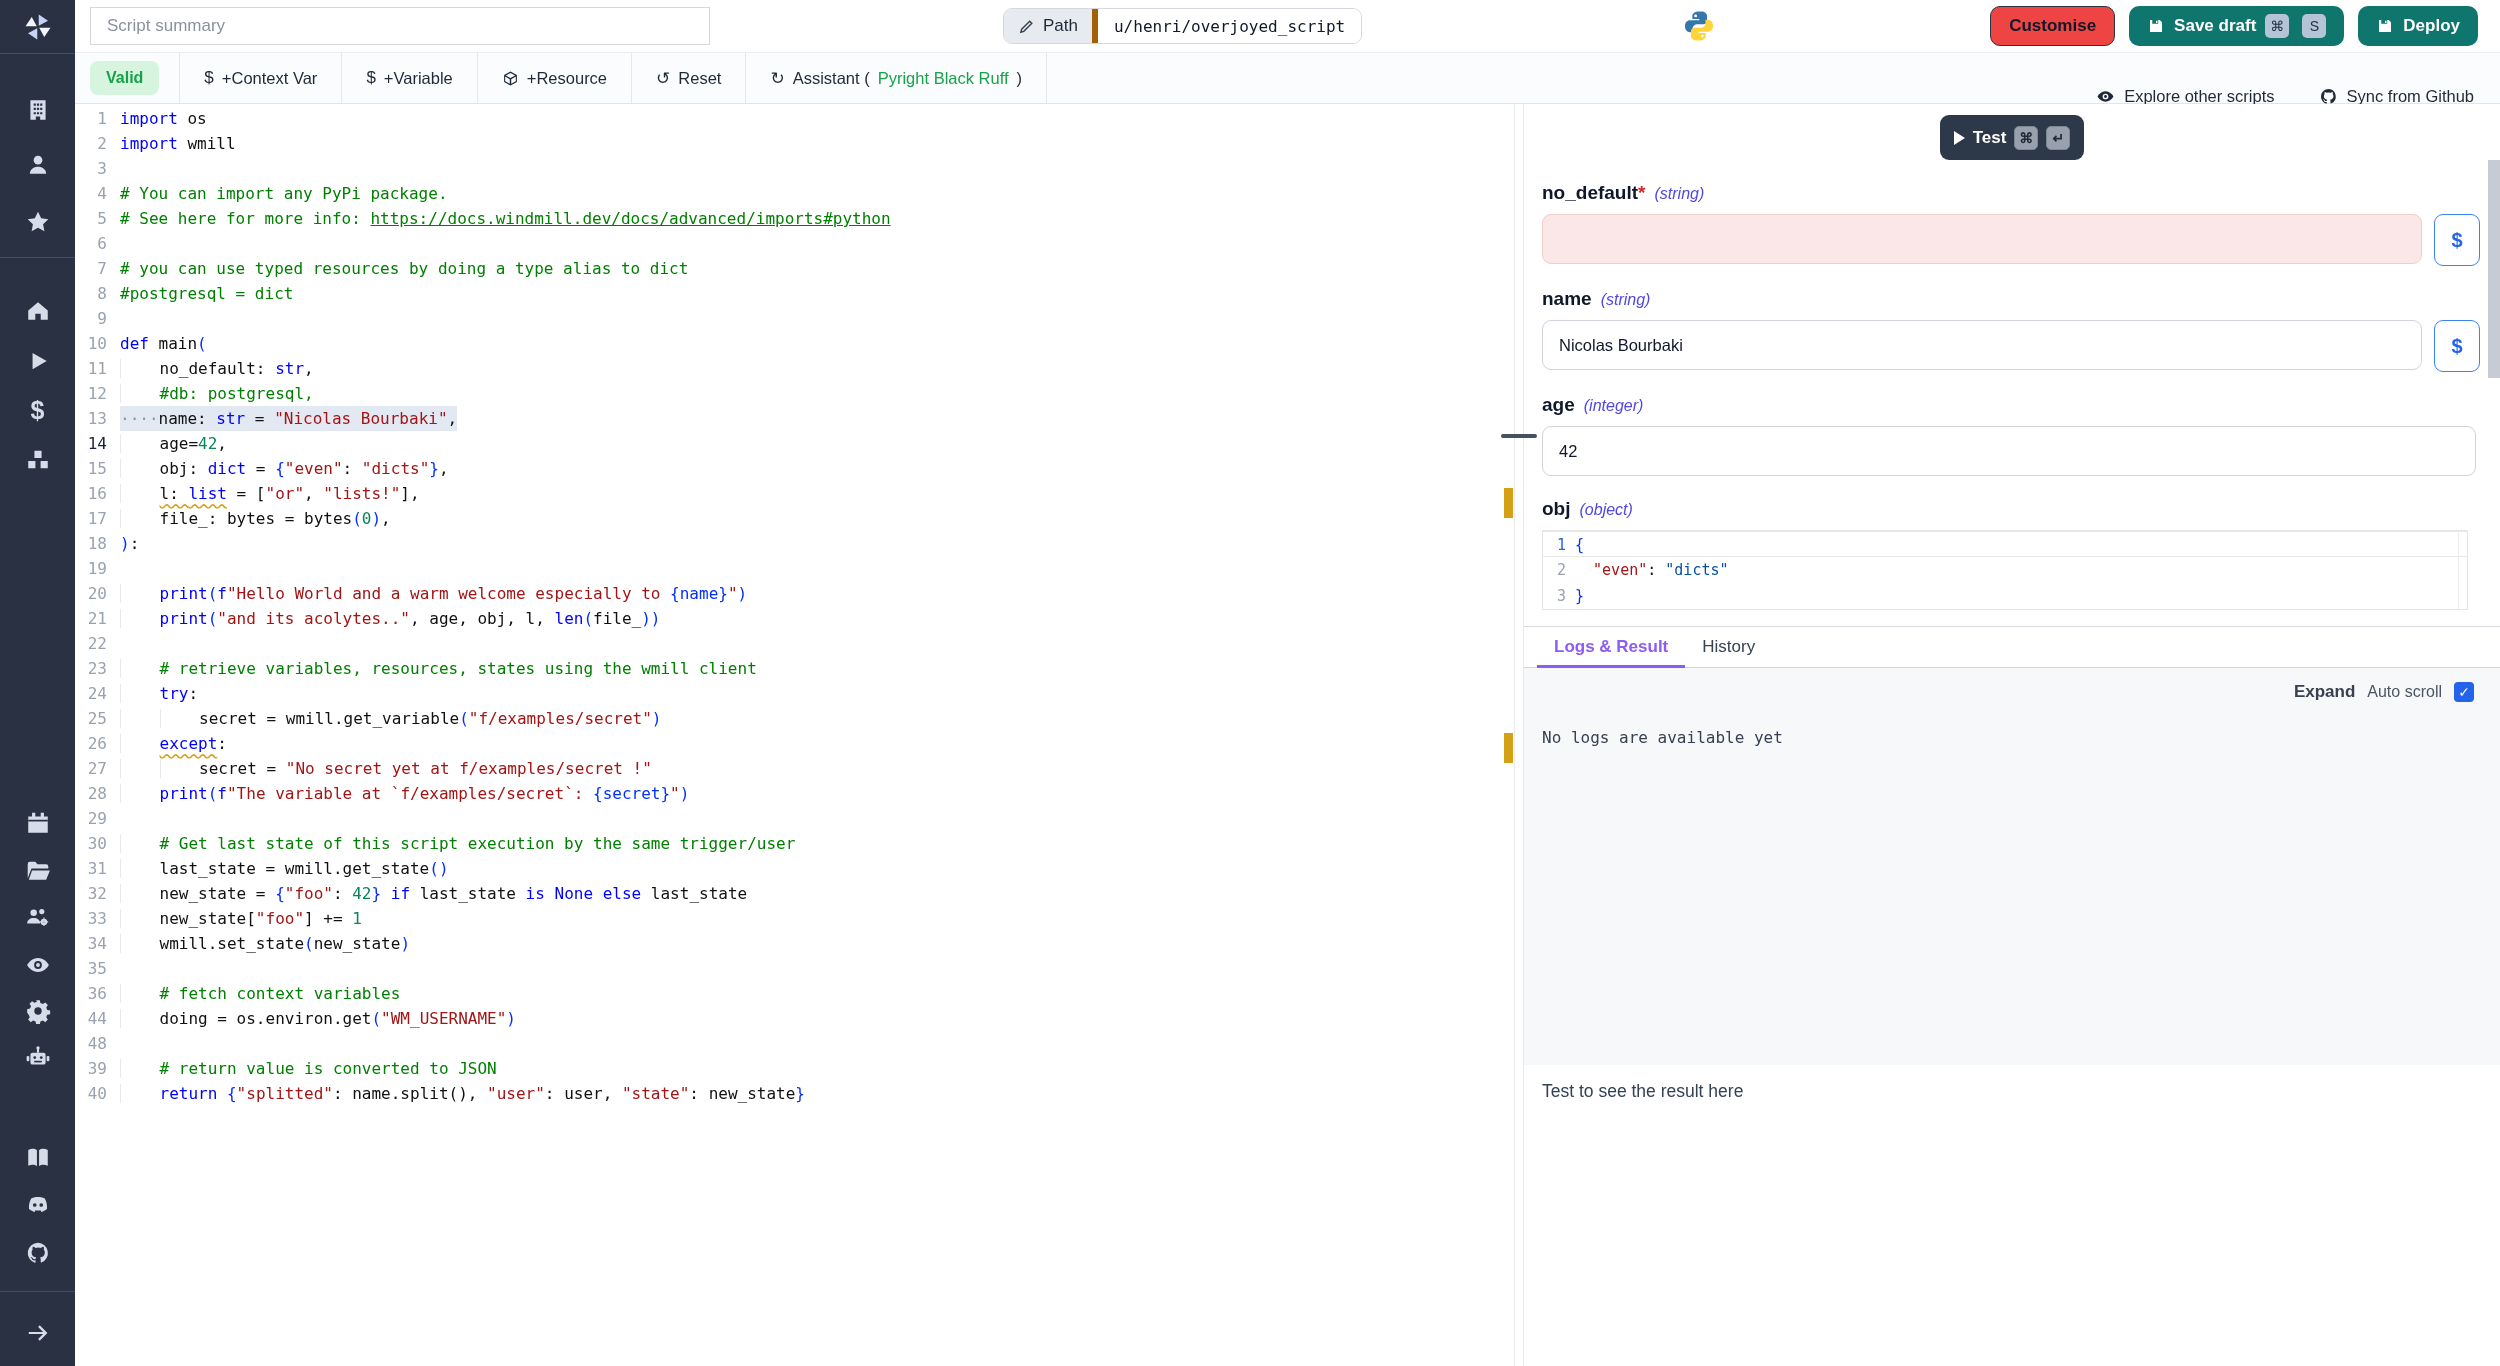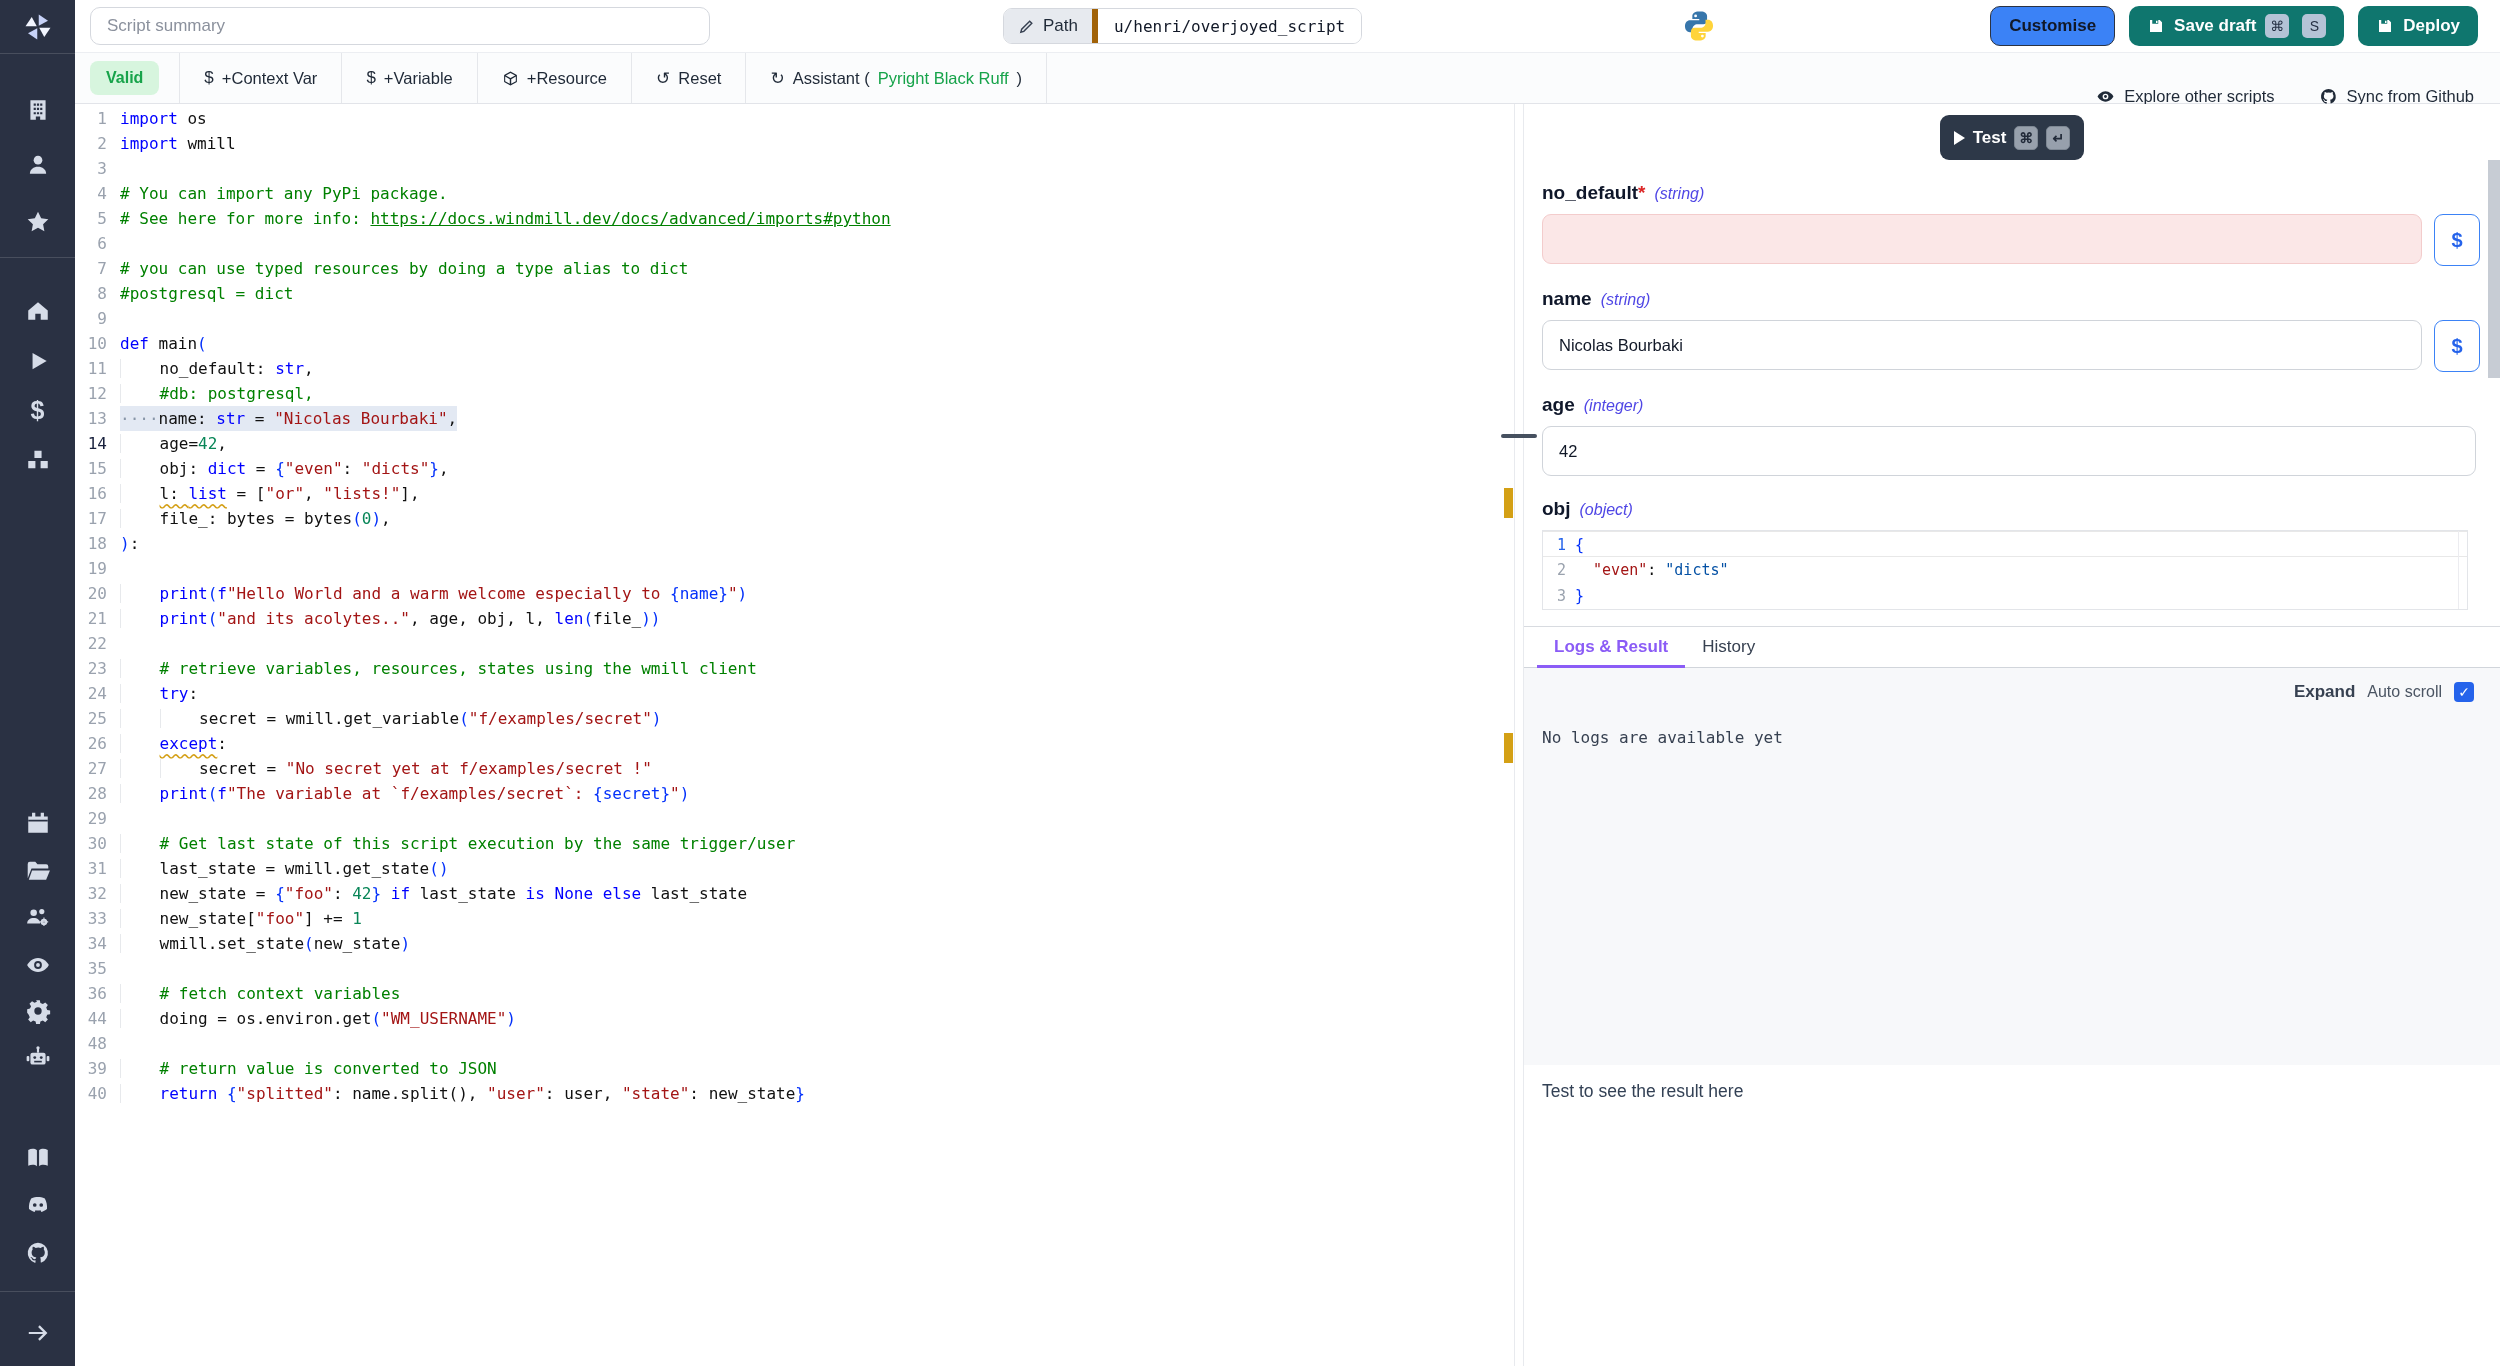--- a/index.html
+++ b/index.html
@@ -13,36 +13,36 @@
     display:flex; align-items:center; justify-content:center; cursor:pointer; }
   .sb-icon svg { width:26px; height:26px; fill:#d6dce8; }
   .sb-icon.logo svg { width:34px; height:34px; }
   .sb-dollar { color:#d6dce8; font-size:25px; font-weight:700; }
   .sb-div { position:absolute; left:0; right:0; height:1px; background:rgba(255,255,255,.14); }
 
   
   .main { flex:1; display:flex; flex-direction:column; min-width:0; }
   .topbar { height:53px; background:#fff; border-bottom:1px solid #eceef2;
     display:flex; align-items:center; padding:0 22px 0 15px; flex-shrink:0; }
-  .summary-input { width:620px; height:38px; border:1px solid #d5d8de; border-radius:10px;
+  .summary-input { width:620px; height:38px; border:1px solid #d5d8de; border-radius:0;
     padding:0 16px; font-size:17px; color:#111827; outline:none; font-family:inherit; }
   .summary-input::placeholder { color:#8b919d; }
   .path-chip { margin-left:293px; height:36px; border:1px solid #d5d8de; border-radius:9px;
     display:flex; align-items:stretch; overflow:hidden; cursor:pointer; }
   .path-left { display:flex; align-items:center; gap:8px; background:#e7eaef;
     padding:0 14px; border-right:6px solid #a16207; }
   .path-left svg { width:17px; height:17px; stroke:#374151; fill:none; stroke-width:2; }
   .path-label { font-size:17px; color:#1f2937; }
   .path-value { display:flex; align-items:center; padding:0 16px; background:#fff;
     font-family:"DejaVu Sans Mono","Liberation Mono",monospace; font-size:16px; color:#111827; }
   .lang-logo { margin-left:320px; width:34px; height:34px; }
   .topbar-right { margin-left:auto; display:flex; align-items:center; gap:14px; }
   .btn { height:40px; border-radius:10px; display:flex; align-items:center; gap:9px;
     font-size:17px; font-weight:700; padding:0 18px; cursor:pointer; border:none; font-family:inherit; }
-  .btn-outline { background:#3b82f6; border:1.5px solid #2b3342; color:#111827; }
+  .btn-outline { background:#ef4444; border:1.5px solid #2b3342; color:#111827; }
   .btn-blue { background:#0f766e; color:#fff; }
   .btn-blue svg { width:18px; height:18px; fill:#fff; }
   .kbd { background:#b4c3d6; color:#253044; border-radius:5px; min-width:24px; height:24px;
     display:flex; align-items:center; justify-content:center; font-size:14px; font-weight:400;
     padding:0 4px; }
   .kbd + .kbd { margin-left:4px; }
 
   
   .toolbar { height:51px; background:#fbfcfd; border-bottom:1px solid #e2e4e9;
     display:flex; align-items:center; flex-shrink:0; }

